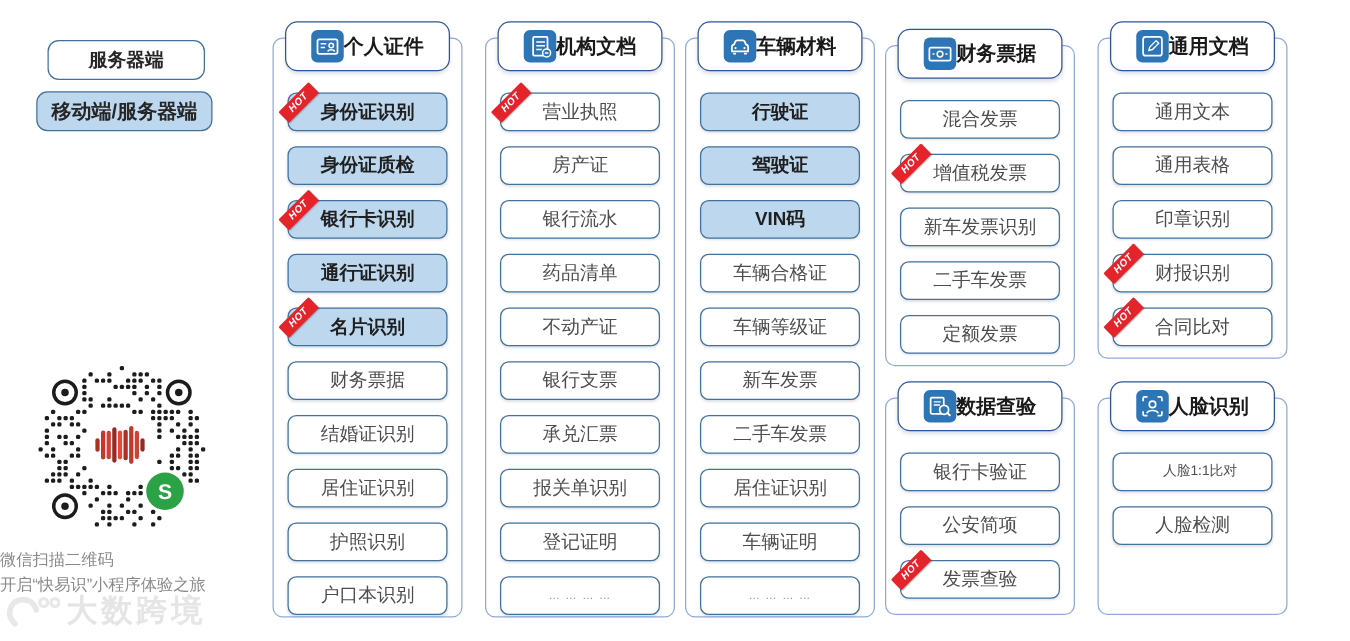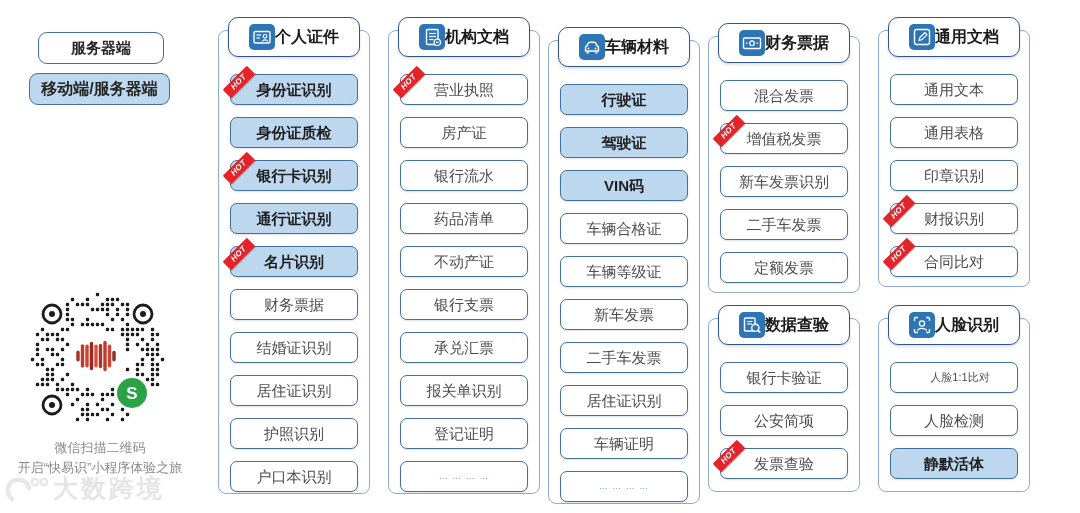--- a/index.html
+++ b/index.html
@@ -9,21 +9,21 @@
   .stage{position:relative;width:1080px;height:394px;background:#fff;}
 
   
   .pill{position:absolute;display:flex;align-items:center;justify-content:center;
         border:1.6px solid #41719C;border-radius:9px;background:#fff;
         font-weight:700;color:#262626;}
   .server-box{left:38px;top:32px;width:124px;height:30px;font-size:15px;}
   .mobile-box{left:29px;top:73px;width:139px;height:30px;font-size:16px;background:#BDD7EE;}
 
   .qr-wrap{position:absolute;left:30px;top:292px;width:135px;height:135px;}
-  .qr-caption{position:absolute;left:0px;top:438px;width:200px;text-align:center;
+  .qr-caption{position:absolute;left:0px;top:438px;width:200px;
               color:#8a8a8a;font-size:13px;line-height:20px;}
   .watermark{position:absolute;left:2px;top:472px;display:flex;align-items:center;gap:5px;
              color:#E5E5E5;font-size:25px;font-weight:700;letter-spacing:3px;white-space:nowrap;}
 
   
   .column{position:absolute;border:1.3px solid #8EAADB;border-radius:8px;background:#fff;}
   .col-header{position:absolute;top:-14px;left:50%;transform:translateX(-50%);
               width:130px;height:38px;background:#fff;border:1.7px solid #2F5597;border-radius:10px;
               display:flex;align-items:center;justify-content:center;gap:0;z-index:3;
               box-shadow:0 2px 3px rgba(40,60,90,.15);}
@@ -299,21 +299,21 @@
         <div class="item"><span>药品清单</span></div>
         <div class="item"><span>不动产证</span></div>
         <div class="item"><span>银行支票</span></div>
         <div class="item"><span>承兑汇票</span></div>
         <div class="item"><span>报关单识别</span></div>
         <div class="item"><span>登记证明</span></div>
         <div class="item ell"><span>… … … …</span></div>
       </div>
   </div>
 
-  <div class="column" style="left:548px;top:40px;width:150px;height:462px;">
+  <div class="column" style="left:548px;top:30px;width:150px;height:462px;">
     <div class="col-header">
       <span class="hicon">
         <svg width="26" height="26" viewBox="0 0 26 26">
           <path d="M6.5,17 v-3.2 c0,-1.2 0.7,-2 1.8,-2.3 l0.9,-2.2 c0.3,-0.7 0.9,-1.1 1.6,-1.1 h4.4 c0.7,0 1.3,0.4 1.6,1.1 l0.9,2.2 c1.1,0.3 1.8,1.1 1.8,2.3 V17 z" fill="none" stroke="#fff" stroke-width="1.4" stroke-linejoin="round"></path>
           <circle cx="9.4" cy="14.4" r="0.9" fill="#fff"></circle>
           <circle cx="16.6" cy="14.4" r="0.9" fill="#fff"></circle>
           <line x1="7.5" y1="18.8" x2="9.8" y2="18.8" stroke="#fff" stroke-width="1.4"></line>
           <line x1="16.2" y1="18.8" x2="18.5" y2="18.8" stroke="#fff" stroke-width="1.4"></line>
         </svg>
       </span>
@@ -400,17 +400,16 @@
           <path d="M5.5,9 V6.7 a1.2,1.2 0 0 1 1.2,-1.2 H9 M17,5.5 h2.3 a1.2,1.2 0 0 1 1.2,1.2 V9 M20.5,17 v2.3 a1.2,1.2 0 0 1 -1.2,1.2 H17 M9,20.5 H6.7 a1.2,1.2 0 0 1 -1.2,-1.2 V17" fill="none" stroke="#fff" stroke-width="1.4"></path>
           <circle cx="13" cy="11.5" r="2.6" fill="none" stroke="#fff" stroke-width="1.3"></circle>
           <path d="M8.5,18.6 c1,-2.9 8,-2.9 9,0" fill="none" stroke="#fff" stroke-width="1.3"></path>
         </svg>
       </span>
       <span class="htitle">人脸识别</span>
     </div>
     <div class="list">
         <div class="item small"><span>人脸1:1比对</span></div>
         <div class="item"><span>人脸检测</span></div>
-        <div class="item hl"><span>静默活体</span></div>
       </div>
   </div>
 
 </div>
 
 </body></html>

